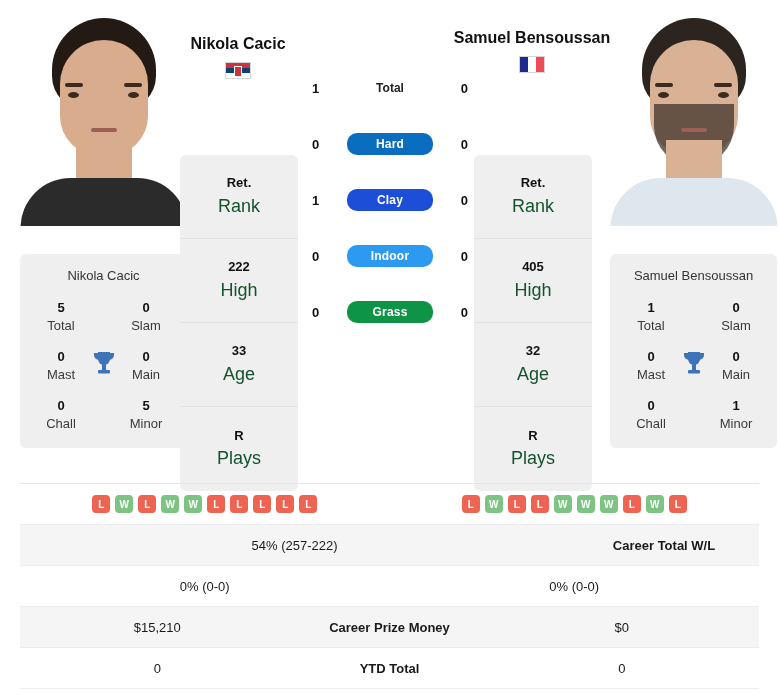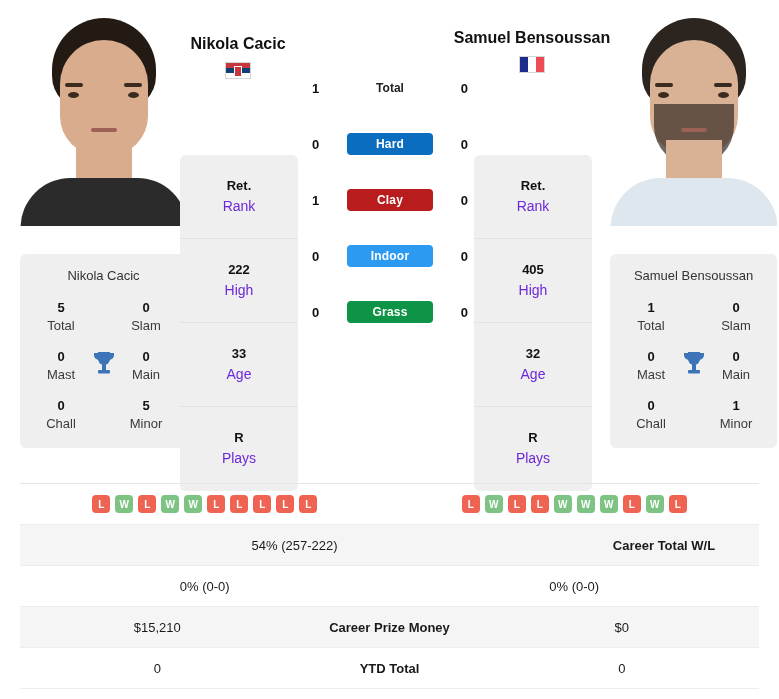--- a/index.html
+++ b/index.html
@@ -74,30 +74,30 @@
   .stack { position: absolute; top: 127px; width: 118px; }
   .stack.left  { left: 180px; }
   .stack.right { left: 474px; }
   .stack .row {
     height: 84px; display: flex; flex-direction: column;
     align-items: center; justify-content: center;
     border-bottom: 1px solid #e3e3e3;
   }
   .stack .row:last-child { border-bottom: none; }
   .stack .row .v { font-size: 13px; font-weight: 700; color: #111; line-height: 1.45; }
-  .stack .row .k { font-size: 14px; color: #6d28d9; line-height: 1.45; }
+  .stack .row .k { font-size: 18px; color: #14532d; line-height: 1.45; }
 
   
   .surfaces { position: absolute; left: 300px; top: 60px; width: 180px; }
   .srow { position: relative; height: 56px; display: flex; align-items: center; justify-content: center; }
   .srow .num { position: absolute; font-size: 13px; font-weight: 700; color: #111; }
   .srow .num.l { left: 12px; }
   .srow .num.r { right: 12px; }
   .pill {
-    width: 86px; height: 22px; border-radius: 4px;
+    width: 86px; height: 22px; border-radius: 10px;
     display: flex; align-items: center; justify-content: center;
     font-size: 12px; font-weight: 700; color: #ffffff; letter-spacing: .2px;
   }
   .total-label { font-size: 12px; font-weight: 700; color: #222; }
 
   
   .pname-head { position: absolute; width: 180px; text-align: center; }
   .pname-head .nm { font-size: 16px; font-weight: 700; color: #111; line-height: 1.25; }
   .pname-head.left  { left: 148px; top: 34px; }
   .pname-head.right { left: 442px; top: 28px; }
@@ -309,21 +309,21 @@
         <span class="total-label">Total</span>
         <span class="num r">0</span>
       </div>
       <div class="srow">
         <span class="num l">0</span>
         <span class="pill" id="pill-hard" style="background: rgb(11, 109, 192);">Hard</span>
         <span class="num r">0</span>
       </div>
       <div class="srow">
         <span class="num l">1</span>
-        <span class="pill" id="pill-clay" style="background: #b91c1c;">Clay</span>
+        <span class="pill" id="pill-clay" style="background: #1d4ed8;">Clay</span>
         <span class="num r">0</span>
       </div>
       <div class="srow">
         <span class="num l">0</span>
         <span class="pill" id="pill-indoor" style="background: rgb(43, 154, 240);">Indoor</span>
         <span class="num r">0</span>
       </div>
       <div class="srow">
         <span class="num l">0</span>
         <span class="pill" id="pill-grass" style="background: rgb(14, 148, 70);">Grass</span>

